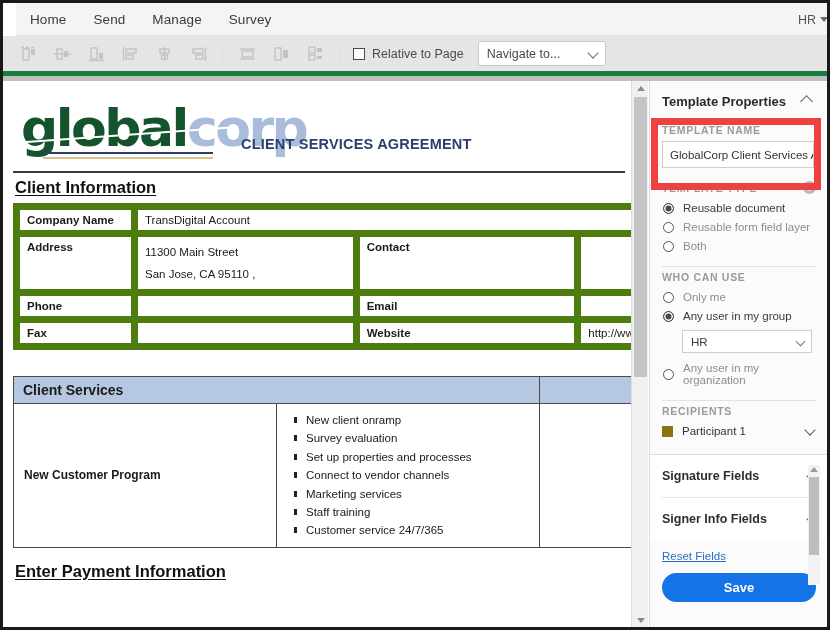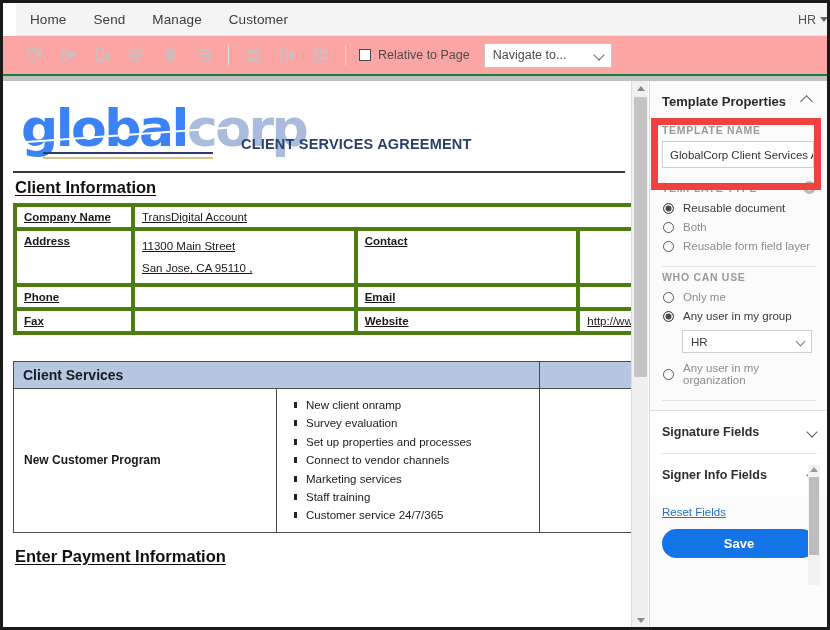--- a/index.html
+++ b/index.html
@@ -30,22 +30,22 @@
   }
   .caret-dn {
     display:inline-block; width:0;height:0; margin-left:4px;
     border-left:4px solid transparent; border-right:4px solid transparent;
     border-top:5px solid #6a6a6a;
   }
 
   
   .toolbar {
     position:absolute; left:0; top:33px; width:824px; height:40px;
-    background:#fca5a5; border-bottom:2px solid #15803d;
-    display:flex; align-items:center; padding-left:14px;
+    background:#e5e5e5; border-bottom:5px solid #15803d;
+    display:flex; align-items:center; padding-left:8px;
   }
   .tb-btn { width:34px; height:30px; display:flex; align-items:center; justify-content:center; }
   .tb-sep { width:1px; height:20px; background:#dddddd; margin:0 7px; }
   .chk-wrap { display:flex; align-items:center; margin-left:6px; }
   .chkbox { width:12px;height:12px;border:1.6px solid #4a4a4a; background:#fff; }
   .chk-label { font-size:12.5px; color:#4c4c4c; margin-left:7px; }
   .nav-select {
     margin-left:14px; width:128px; height:25px; border:1px solid #c8c8c8;
     background:#fff; border-radius:2px; display:flex; align-items:center;
     padding:0 8px; font-size:12.5px; color:#4a4a4a; position:relative;
@@ -63,40 +63,40 @@
     background:#ffffff; overflow:hidden;
   }
   .doc-inner { position:absolute; left:0; top:0; width:700px; padding:0 10px; }
 
   .logo-row { position:relative; height:72px; margin-top:16px; }
   .logo {
     position:absolute; left:8px; top:0;
     font-family:"DejaVu Sans", sans-serif; font-weight:bold;
     font-size:52px; letter-spacing:-2.5px; line-height:62px;
   }
-  .logo .g1 { color:#3b82f6; }
+  .logo .g1 { color:#14532d; }
   .logo .g2 { color:#a9bcdc; }
   .logo-strike {
     position:absolute; left:6px; top:37px; width:212px; height:2px;
     background:#ffffff; transform:rotate(-4deg);
   }
   .logo-ul1 { position:absolute; left:30px; top:55px; width:170px; height:2px; background:#2b3f6b; }
   .logo-ul2 { position:absolute; left:30px; top:60px; width:170px; height:2px; background:#d8c48a; }
   .doc-title {
     position:absolute; left:228px; top:39px;
     font-size:14.5px; font-weight:bold; color:#2b3f6b; letter-spacing:.2px;
   }
   .hr-dark { height:2px; background:#3a3a3a; margin:2px 0 0 0; width:612px; }
   .sec-head {
     font-size:16.5px; font-weight:bold; color:#111; margin:5px 0 6px 2px;
     text-decoration:underline; text-underline-offset:2px;
   }
 
   table.ci { border-collapse:collapse; width:790px; table-layout:fixed; font-size:11.5px; }
-  table.ci td { border:4px solid #4d7c0f; padding:4px 7px; vertical-align:top; color:#1a1a1a;text-decoration:underline;}
+  table.ci td { border:7px solid #4d7c0f; padding:4px 7px; vertical-align:top; color:#1a1a1a;}
   td.lbl { font-weight:bold; width:118px; background:#fff; }
   td.lbl2 { font-weight:bold; width:58px; }
   .addr-line { line-height:22px; }
 
   table.cs { border-collapse:collapse; width:790px; table-layout:fixed; font-size:11.5px; margin-top:4px;}
   table.cs td, table.cs th { border:1px solid #4a4a4a; color:#1a1a1a; }
   .cs-hdr { background:#b6c7e1; font-weight:bold; font-size:14px; padding:5px 9px; text-align:left;}
   .cs-hdr2 { background:#b6c7e1; font-weight:bold; font-size:12.5px; padding:5px 9px; text-align:center;}
   .cs-name { font-weight:bold; font-size:12px; padding:8px 10px; width:148px; vertical-align:middle; }
   .cs-list { padding:7px 6px 7px 14px; }
@@ -212,21 +212,21 @@
 </style>
 </head>
 <body>
 
 <div id="app">
 
   <div class="menubar">
     <div class="menu-item">Home</div>
     <div class="menu-item">Send</div>
     <div class="menu-item">Manage</div>
-    <div class="menu-item">Customer</div>
+    <div class="menu-item">Survey</div>
     <div class="menu-right">
       <span>HR</span>
       <span class="caret-dn"></span>
     </div>
   </div>
 
   <div class="toolbar">
     <div class="tb-btn">
       <svg width="19" height="18" viewBox="0 0 19 18">
           <line x1="2" y1="2.5" x2="17" y2="2.5" stroke="#c3c3c3" stroke-width="1.4" stroke-dasharray="3 2"></line>
@@ -407,25 +407,25 @@
         <div class="grp-label-row">
           <span class="grp-label" style="padding:0">TEMPLATE TYPE</span>
           <span class="help-icon">?</span>
         </div>
         <div class="radio-row">
           <span class="radio on"></span>
           <span class="radio-lbl">Reusable document</span>
         </div>
         <div class="radio-row">
           <span class="radio"></span>
+          <span class="radio-lbl muted">Reusable form field layer</span>
+        </div>
+        <div class="radio-row">
+          <span class="radio"></span>
           <span class="radio-lbl muted">Both</span>
-        </div>
-        <div class="radio-row">
-          <span class="radio"></span>
-          <span class="radio-lbl muted">Reusable form field layer</span>
         </div>
       </div>
 
       <div class="divider"></div>
 
       <div class="grp">
         <div class="grp-label">WHO CAN USE</div>
         <div class="radio-row">
           <span class="radio"></span>
           <span class="radio-lbl muted">Only me</span>
@@ -439,20 +439,28 @@
           <span class="chev"></span>
         </div>
         <div class="radio-row">
           <span class="radio"></span>
           <span class="radio-lbl muted">Any user in my organization</span>
         </div>
       </div>
 
       <div class="divider"></div>
 
+      <div class="grp">
+        <div class="grp-label">RECIPIENTS</div>
+        <div class="recip-row">
+          <span class="swatch" style="background: rgb(138, 115, 16);"></span>
+          <span class="recip-name">Participant 1</span>
+          <span class="chev-dn-sm"></span>
+        </div>
+      </div>
 
       <div class="panel-sep"></div>
 
       <div class="sect-row">
         <span>Signature Fields</span>
         <span class="chev-dn-sm"></span>
       </div>
       <div class="sect-line"></div>
       <div class="sect-row">
         <span>Signer Info Fields</span>

